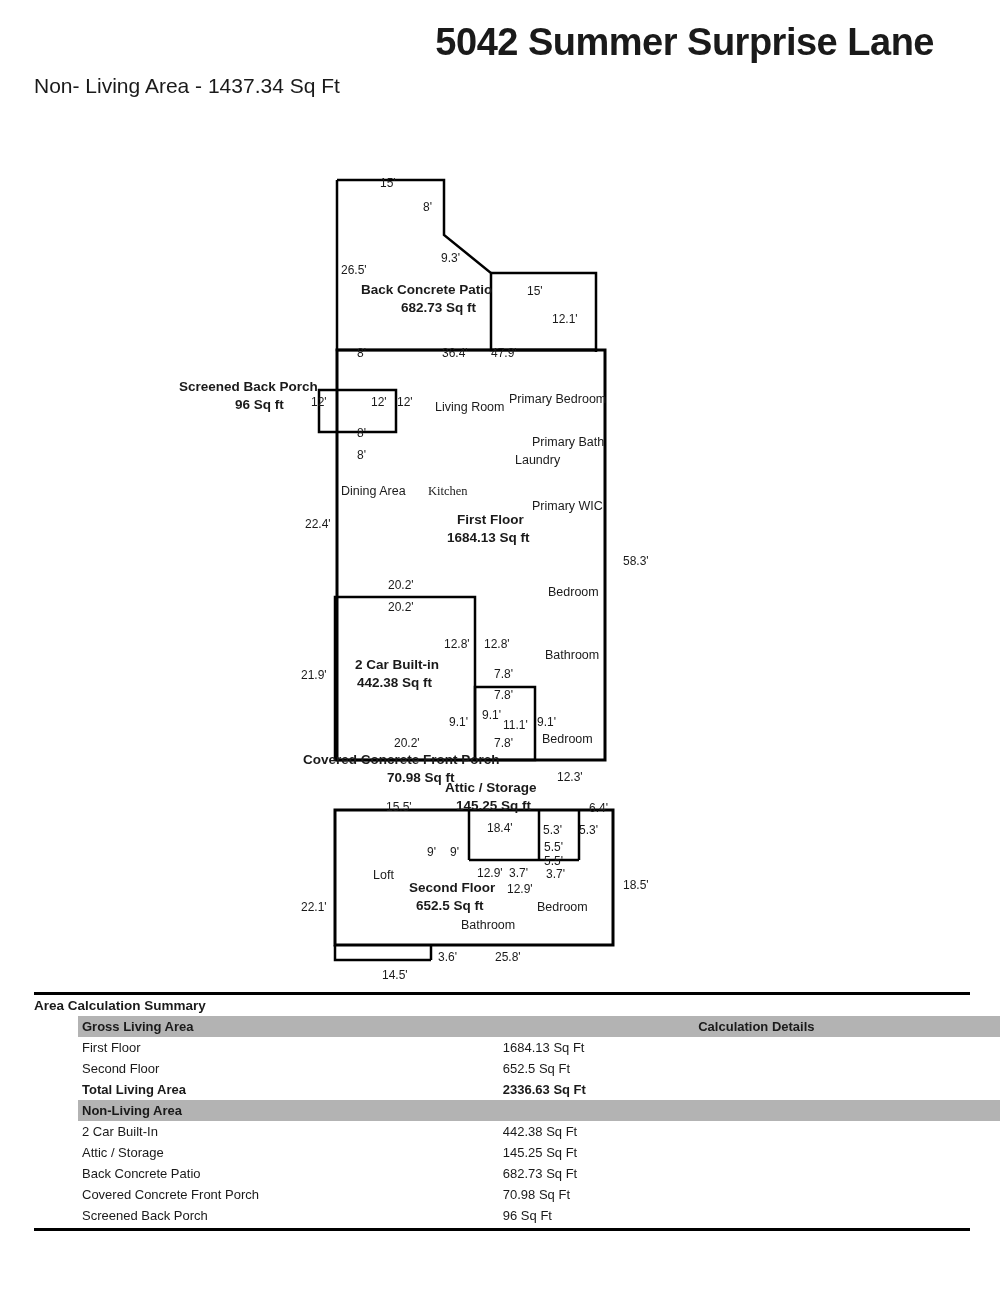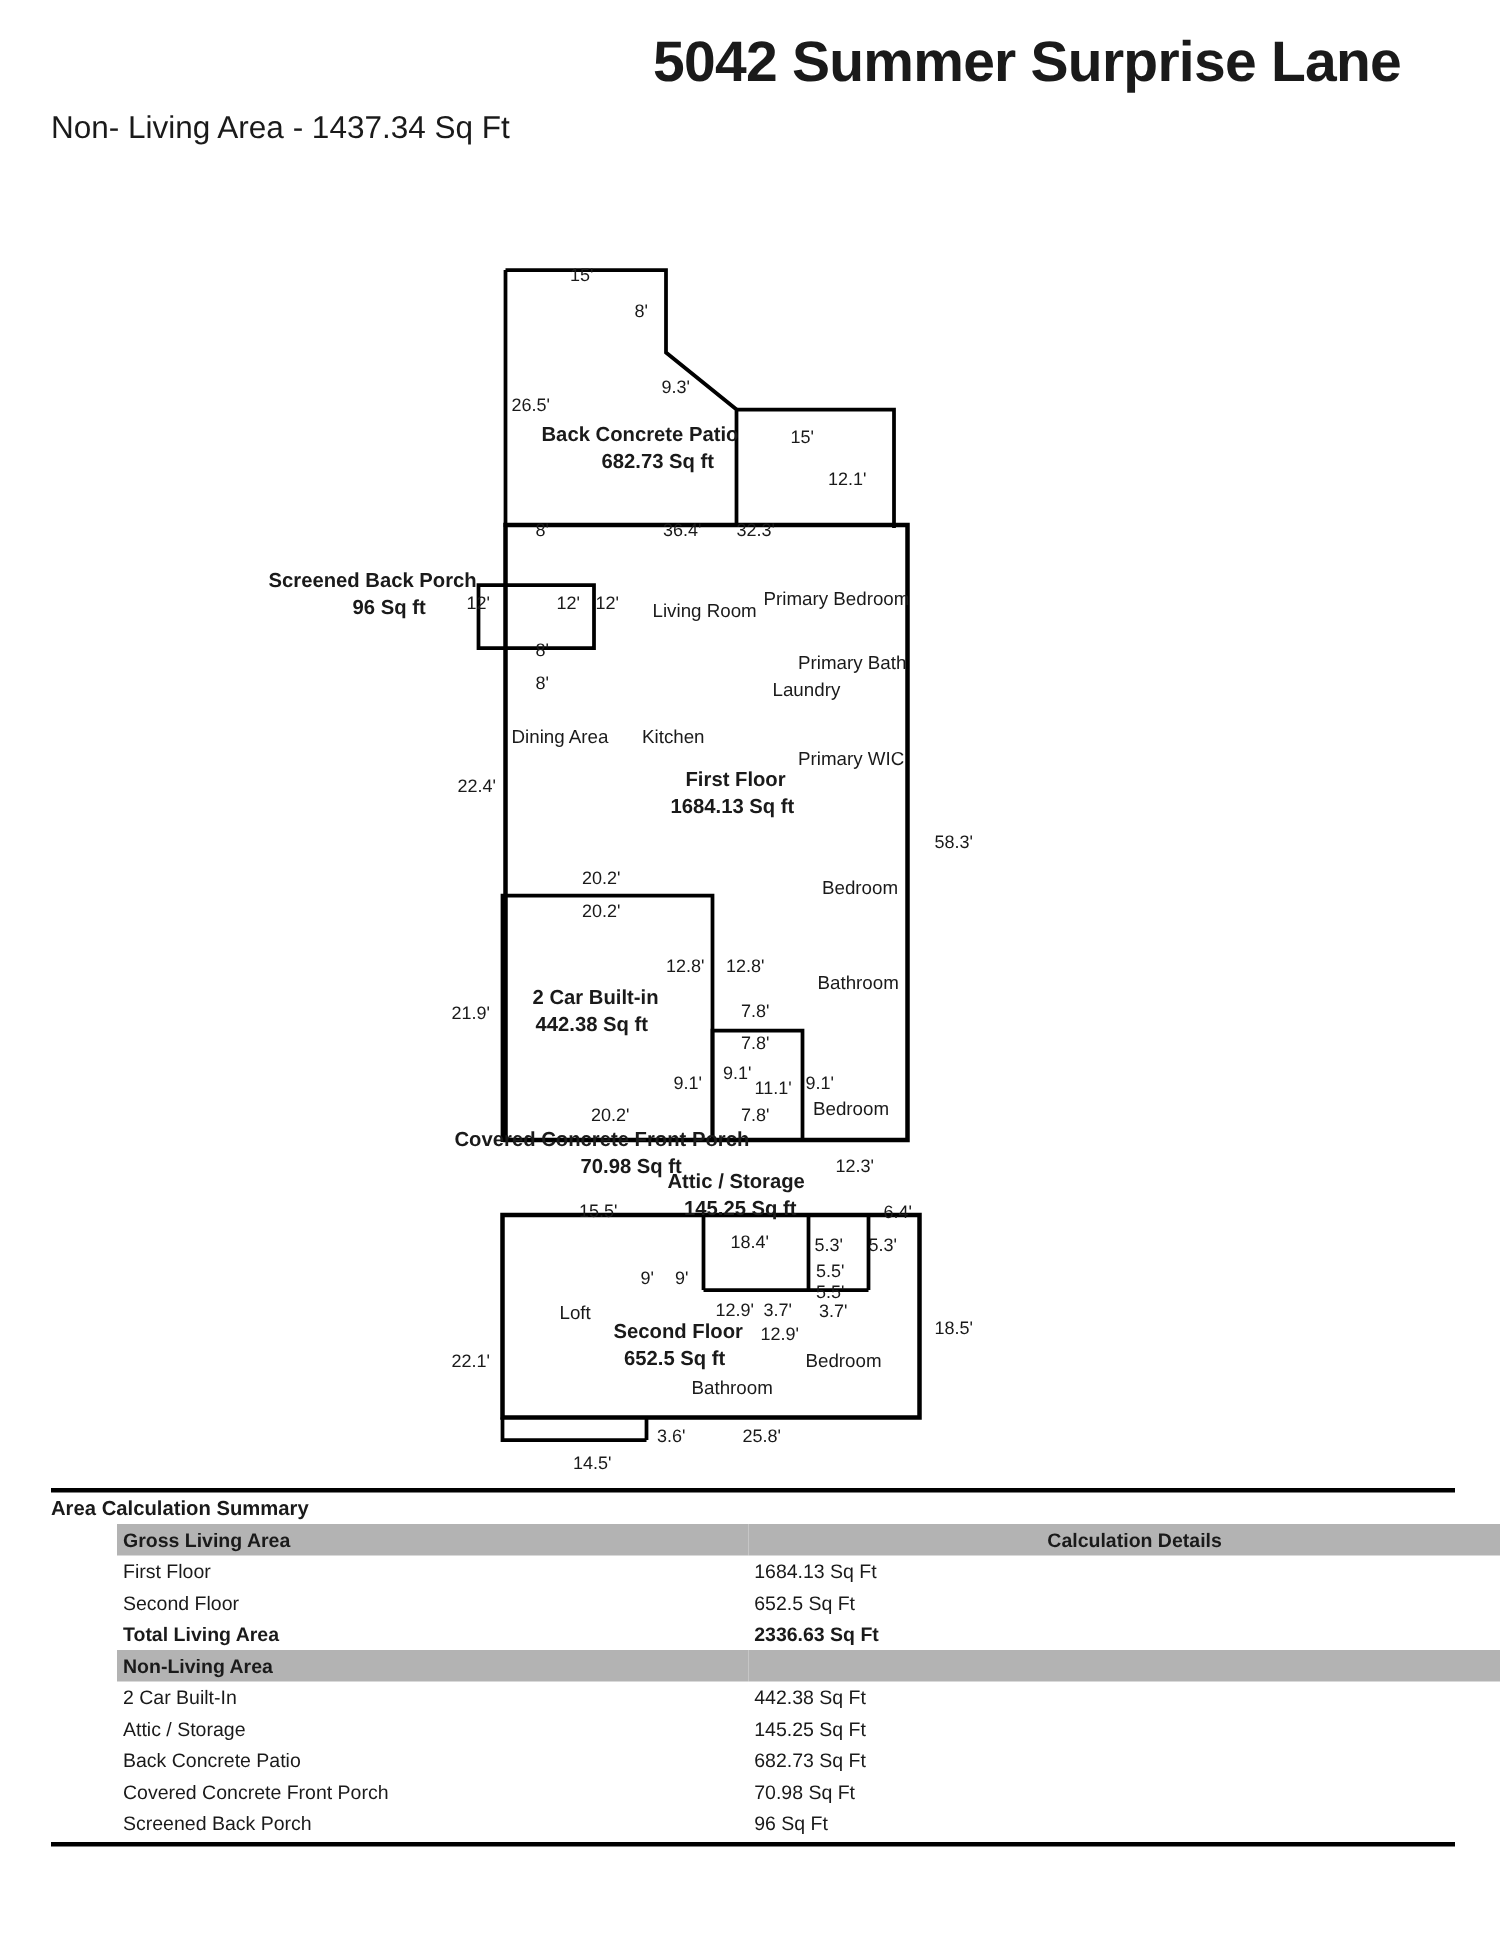--- a/index.html
+++ b/index.html
@@ -167,39 +167,39 @@
     </svg>
 
     <div class="lbl dim" style="left:379px; top:16px;">15'</div>
     <div class="lbl dim" style="left:422px; top:40px;">8'</div>
     <div class="lbl dim" style="left:440px; top:91px;">9.3'</div>
     <div class="lbl dim" style="left:340px; top:103px;">26.5'</div>
     <div class="lbl dim" style="left:526px; top:124px;">15'</div>
     <div class="lbl dim" style="left:551px; top:152px;">12.1'</div>
     <div class="lbl dim" style="left:356px; top:186px;">8'</div>
     <div class="lbl dim" style="left:441px; top:186px;">36.4'</div>
-    <div class="lbl dim" style="left:490px; top:186px;">32.3'</div>
+    <div class="lbl dim" style="left:490px; top:186px;">47.9'</div>
 
     <div class="lbl area-name" style="left:360px; top:122px;">Back Concrete Patio</div>
     <div class="lbl area-val" style="left:400px; top:140px;">682.73 Sq ft</div>
 
     <div class="lbl area-name" style="left:178px; top:219px;">Screened Back Porch</div>
     <div class="lbl area-val" style="left:234px; top:237px;">96 Sq ft</div>
     <div class="lbl dim" style="left:310px; top:235px;">12'</div>
     <div class="lbl dim" style="left:370px; top:235px;">12'</div>
     <div class="lbl dim" style="left:396px; top:235px;">12'</div>
     <div class="lbl dim" style="left:356px; top:266px;">8'</div>
     <div class="lbl dim" style="left:356px; top:288px;">8'</div>
 
     <div class="lbl room" style="left:434px; top:240px;">Living Room</div>
     <div class="lbl room" style="left:508px; top:232px;">Primary Bedroom</div>
     <div class="lbl room" style="left:531px; top:275px;">Primary Bath</div>
     <div class="lbl room" style="left:514px; top:293px;">Laundry</div>
     <div class="lbl room" style="left:340px; top:324px;">Dining Area</div>
-    <div class="lbl room" style="left:427px; top:324px;">Kitchen</div>
+    <div class="lbl room" style="left:427px; top:324px;font-family:Liberation Serif, serif;">Kitchen</div>
     <div class="lbl room" style="left:531px; top:339px;">Primary WIC</div>
     <div class="lbl room" style="left:547px; top:425px;">Bedroom</div>
     <div class="lbl room" style="left:544px; top:488px;">Bathroom</div>
     <div class="lbl room" style="left:541px; top:572px;">Bedroom</div>
 
     <div class="lbl area-name" style="left:456px; top:352px;">First Floor</div>
     <div class="lbl area-val" style="left:446px; top:370px;">1684.13 Sq ft</div>
 
     <div class="lbl dim" style="left:304px; top:357px;">22.4'</div>
     <div class="lbl dim" style="left:622px; top:394px;">58.3'</div>

